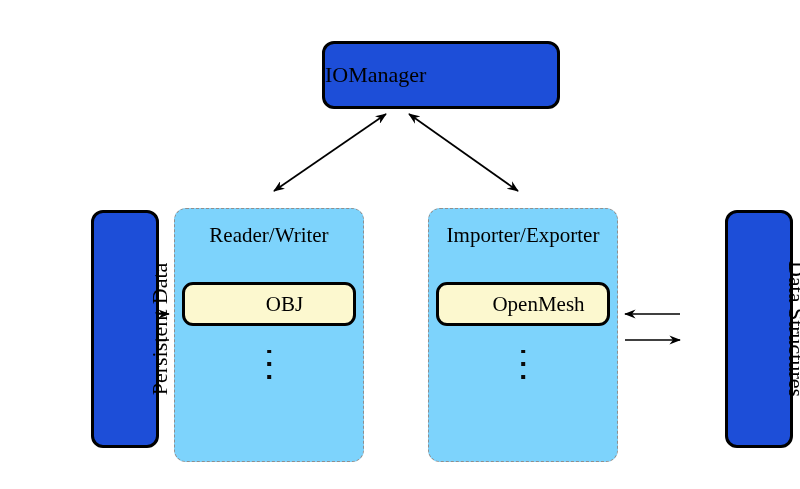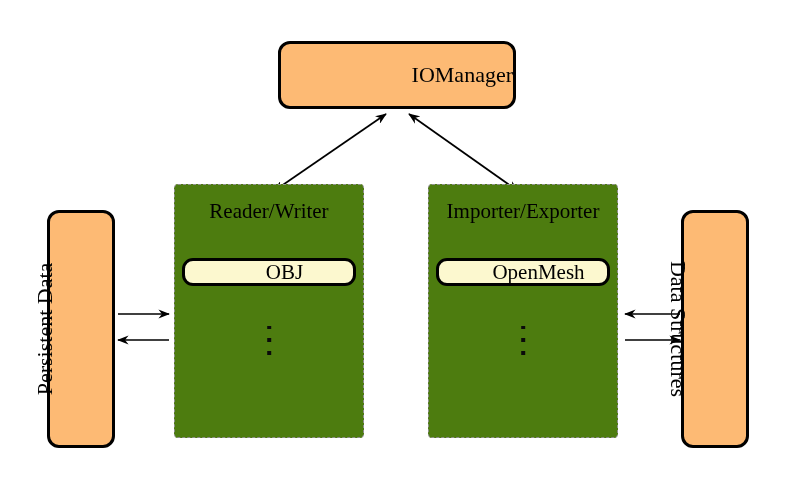--- a/index.html
+++ b/index.html
@@ -3,48 +3,48 @@
 <meta charset="utf-8">
 <style>
   html,body{margin:0;padding:0;background:#ffffff;}
   .stage{
     position:relative;width:800px;height:489px;background:#ffffff;overflow:hidden;
     font-family:"Liberation Serif","DejaVu Serif",serif;color:#000;
   }
   svg.arrows{position:absolute;left:0;top:0;width:800px;height:489px;pointer-events:none;}
 
   .node{
-    position:absolute;background:#fdba74;border:3px solid #000;border-radius:12px;
-    display:flex;align-items:center;justify-content:flex-end;
-    font-size:22px;box-sizing:border-box;white-space:nowrap;
+    position:absolute;background:#1d4ed8;border:3px solid #000;border-radius:12px;
+    display:flex;align-items:center;justify-content:flex-start;
+    font-size:22px;box-sizing:border-box;white-space:nowrap;margin-left:44px;
   }
   .node-io{left:278px;top:41px;width:238px;height:68px;}
   .node-side{width:68px;}
   .node-left{left:47px;top:210px;height:238px;}
   .node-right{left:681px;top:210px;height:238px;}
   .rot-ccw{transform:rotate(-90deg);}
   .rot-cw{transform:rotate(90deg);}
 
   .panel{
-    position:absolute;top:184px;width:190px;height:254px;box-sizing:border-box;
-    background:#4d7c0f;border:1.6px dashed #8f8f8f;border-radius:4px;
+    position:absolute;top:208px;width:190px;height:254px;box-sizing:border-box;
+    background:#7dd3fc;border:1.6px dashed #8f8f8f;border-radius:12px;
   }
   .panel-left{left:174px;}
   .panel-right{left:428px;}
   .panel-title{
     position:absolute;top:14px;left:0;width:100%;text-align:center;
     font-size:21px;white-space:nowrap;
   }
   .inner-box{
     position:absolute;left:50%;transform:translateX(-50%);width:174px;box-sizing:border-box;
     background:#fcf8cf;border:3px solid #000;border-radius:11px;
     display:flex;align-items:center;justify-content:center;text-align:center;
     font-size:21px;line-height:26px;white-space:pre-line;
   }
-  .inner-top{top:73px;height:28px;padding-left:31px;}
+  .inner-top{top:73px;height:44px;padding-left:31px;}
   .inner-bottom{top:174px;height:61px;}
 
   .vdots{
     position:absolute;left:50%;top:136px;transform:translateX(-50%);
     display:flex;flex-direction:column;align-items:center;
   }
   .vdots i{display:block;width:3.6px;height:3.6px;background:#0a0a0a;margin:4.6px 0;}
 </style>
 </head>
 <body>

